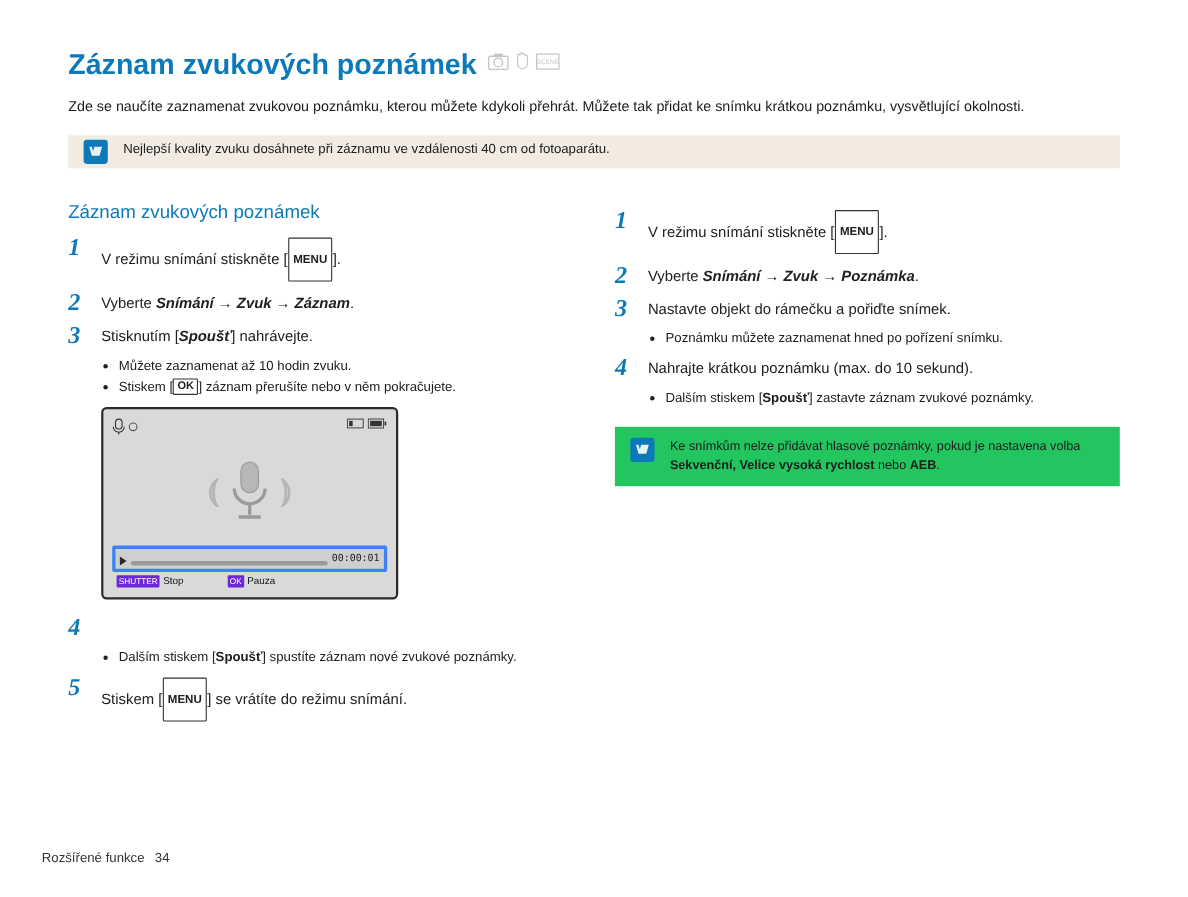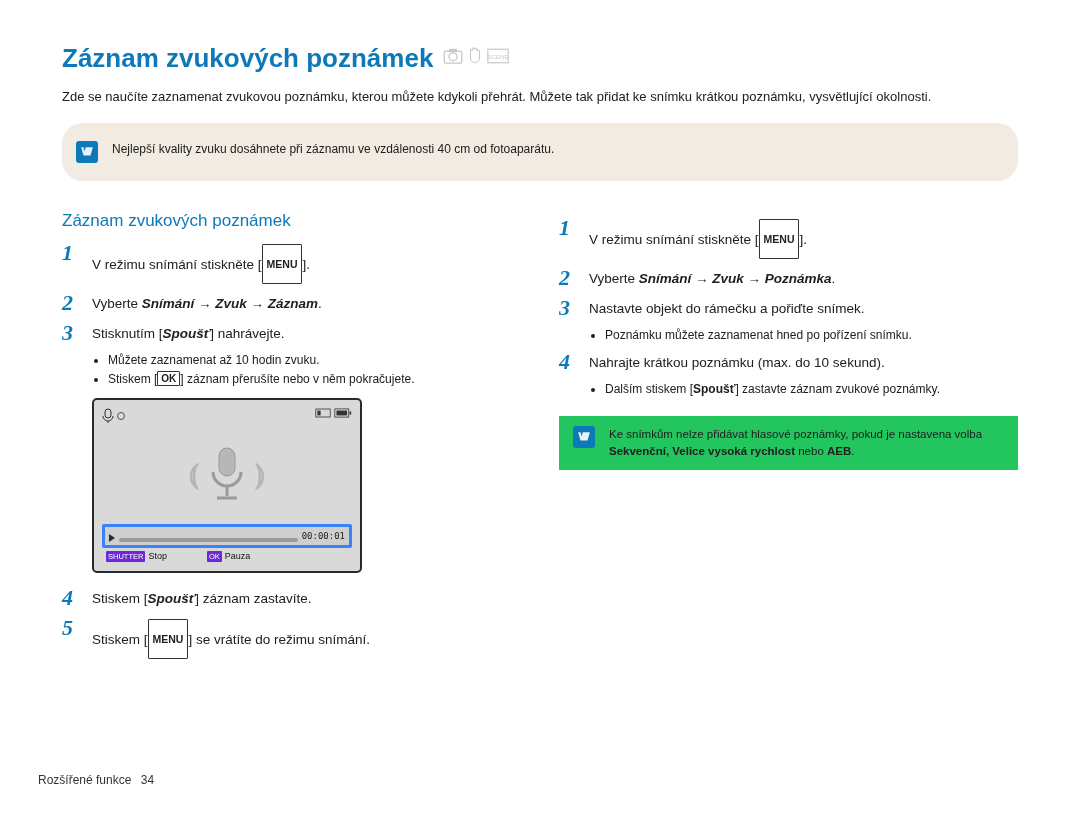--- a/index.html
+++ b/index.html
@@ -32,24 +32,23 @@
   .title-icons span { opacity: .55; }
   .intro {
     margin-top: 12px;
     font-size: 13px;
   }
   .tip {
     background: #f1ebe2;
     display: flex;
     align-items: flex-start;
     gap: 14px;
-    padding: 18px 14px;
+    padding: 4px 14px;
     margin: 16px 0 28px 0;
     font-size: 12px;
-    border-radius: 21px;
   }
   .tip-icon {
     width: 22px;
     height: 22px;
     background: #0d79b8;
     color: #fff;
     border-radius: 3px;
     display: flex;
     align-items: center;
     justify-content: center;
@@ -333,24 +332,26 @@
         <span class="prog-time">00:00:01</span>
       </div>
       <div class="fig-bottom">
         <span><span class="lbl-box">SHUTTER</span><span>Stop</span></span>
         <span><span class="lbl-box">OK</span><span>Pauza</span></span>
       </div>
     </div>
 
     <div class="step">
       <div class="step-num">4</div>
-      <div class="step-text">
-        <span>Stiskem [</span><strong>Spoušť</strong><span>] záznam zastavíte.</span>
-      </div>
-    </div>
+    </div>
+    <ul class="bullet-list">
+      <li>
+        <span>Dalším stiskem [</span><strong>Spoušť</strong><span>] spustíte záznam nové zvukové poznámky.</span>
+      </li>
+    </ul>
 
     <div class="step">
       <div class="step-num">5</div>
       <div class="step-text">
         <span>Stiskem [</span><span class="btn-box">MENU</span><span>] se vrátíte do režimu snímání.</span>
       </div>
     </div>
   </div>
 
   <div class="col">

